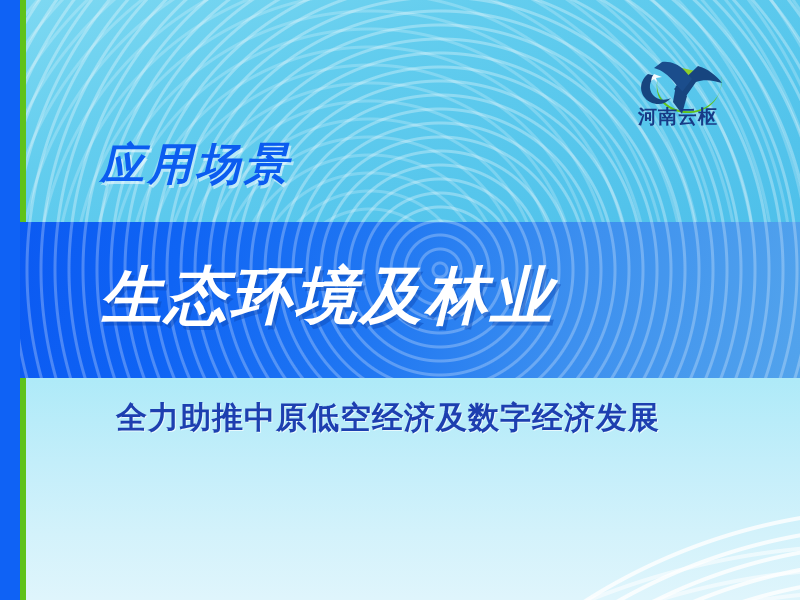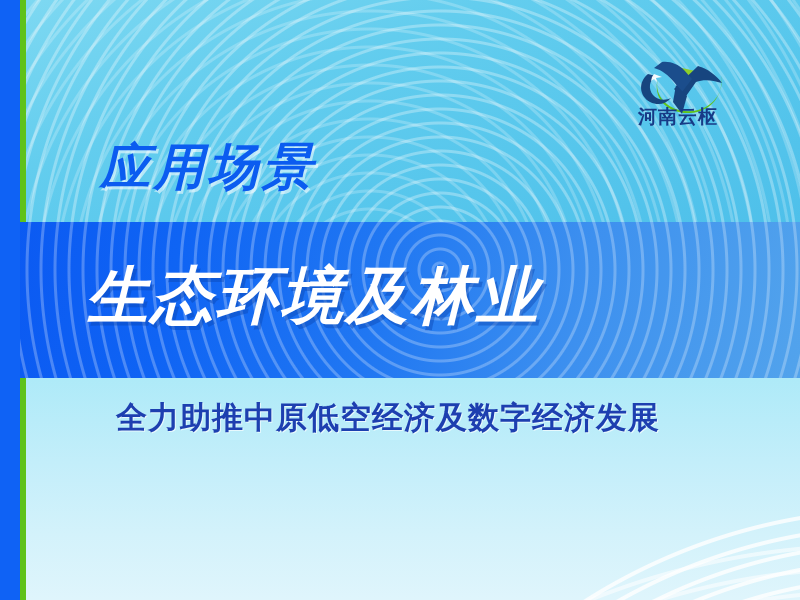--- a/index.html
+++ b/index.html
@@ -151,33 +151,33 @@
     left: 20px; top: 378px;
     width: 6px; height: 222px;
     background: #5fc21a;
   }
 
   
   .eyebrow {
     position: absolute;
     left: 100px;
     top: 142px;
-    font-size: 50px;
+    font-size: 44px;
     line-height: 1;
     font-weight: bold;
     font-style: italic;
     letter-spacing: 4px;
     color: #0b5cf0;
     text-shadow: 2px 3px 0 rgba(255,255,255,0.55);
     white-space: nowrap;
   }
 
   .headline {
     position: absolute;
-    left: 86px;
+    left: 100px;
     top: 265px;
     font-size: 62px;
     line-height: 1;
     font-weight: bold;
     font-style: italic;
     letter-spacing: 3px;
     color: #ffffff;
     text-shadow: 3px 4px 0 rgba(12,70,180,0.45);
     white-space: nowrap;
   }

